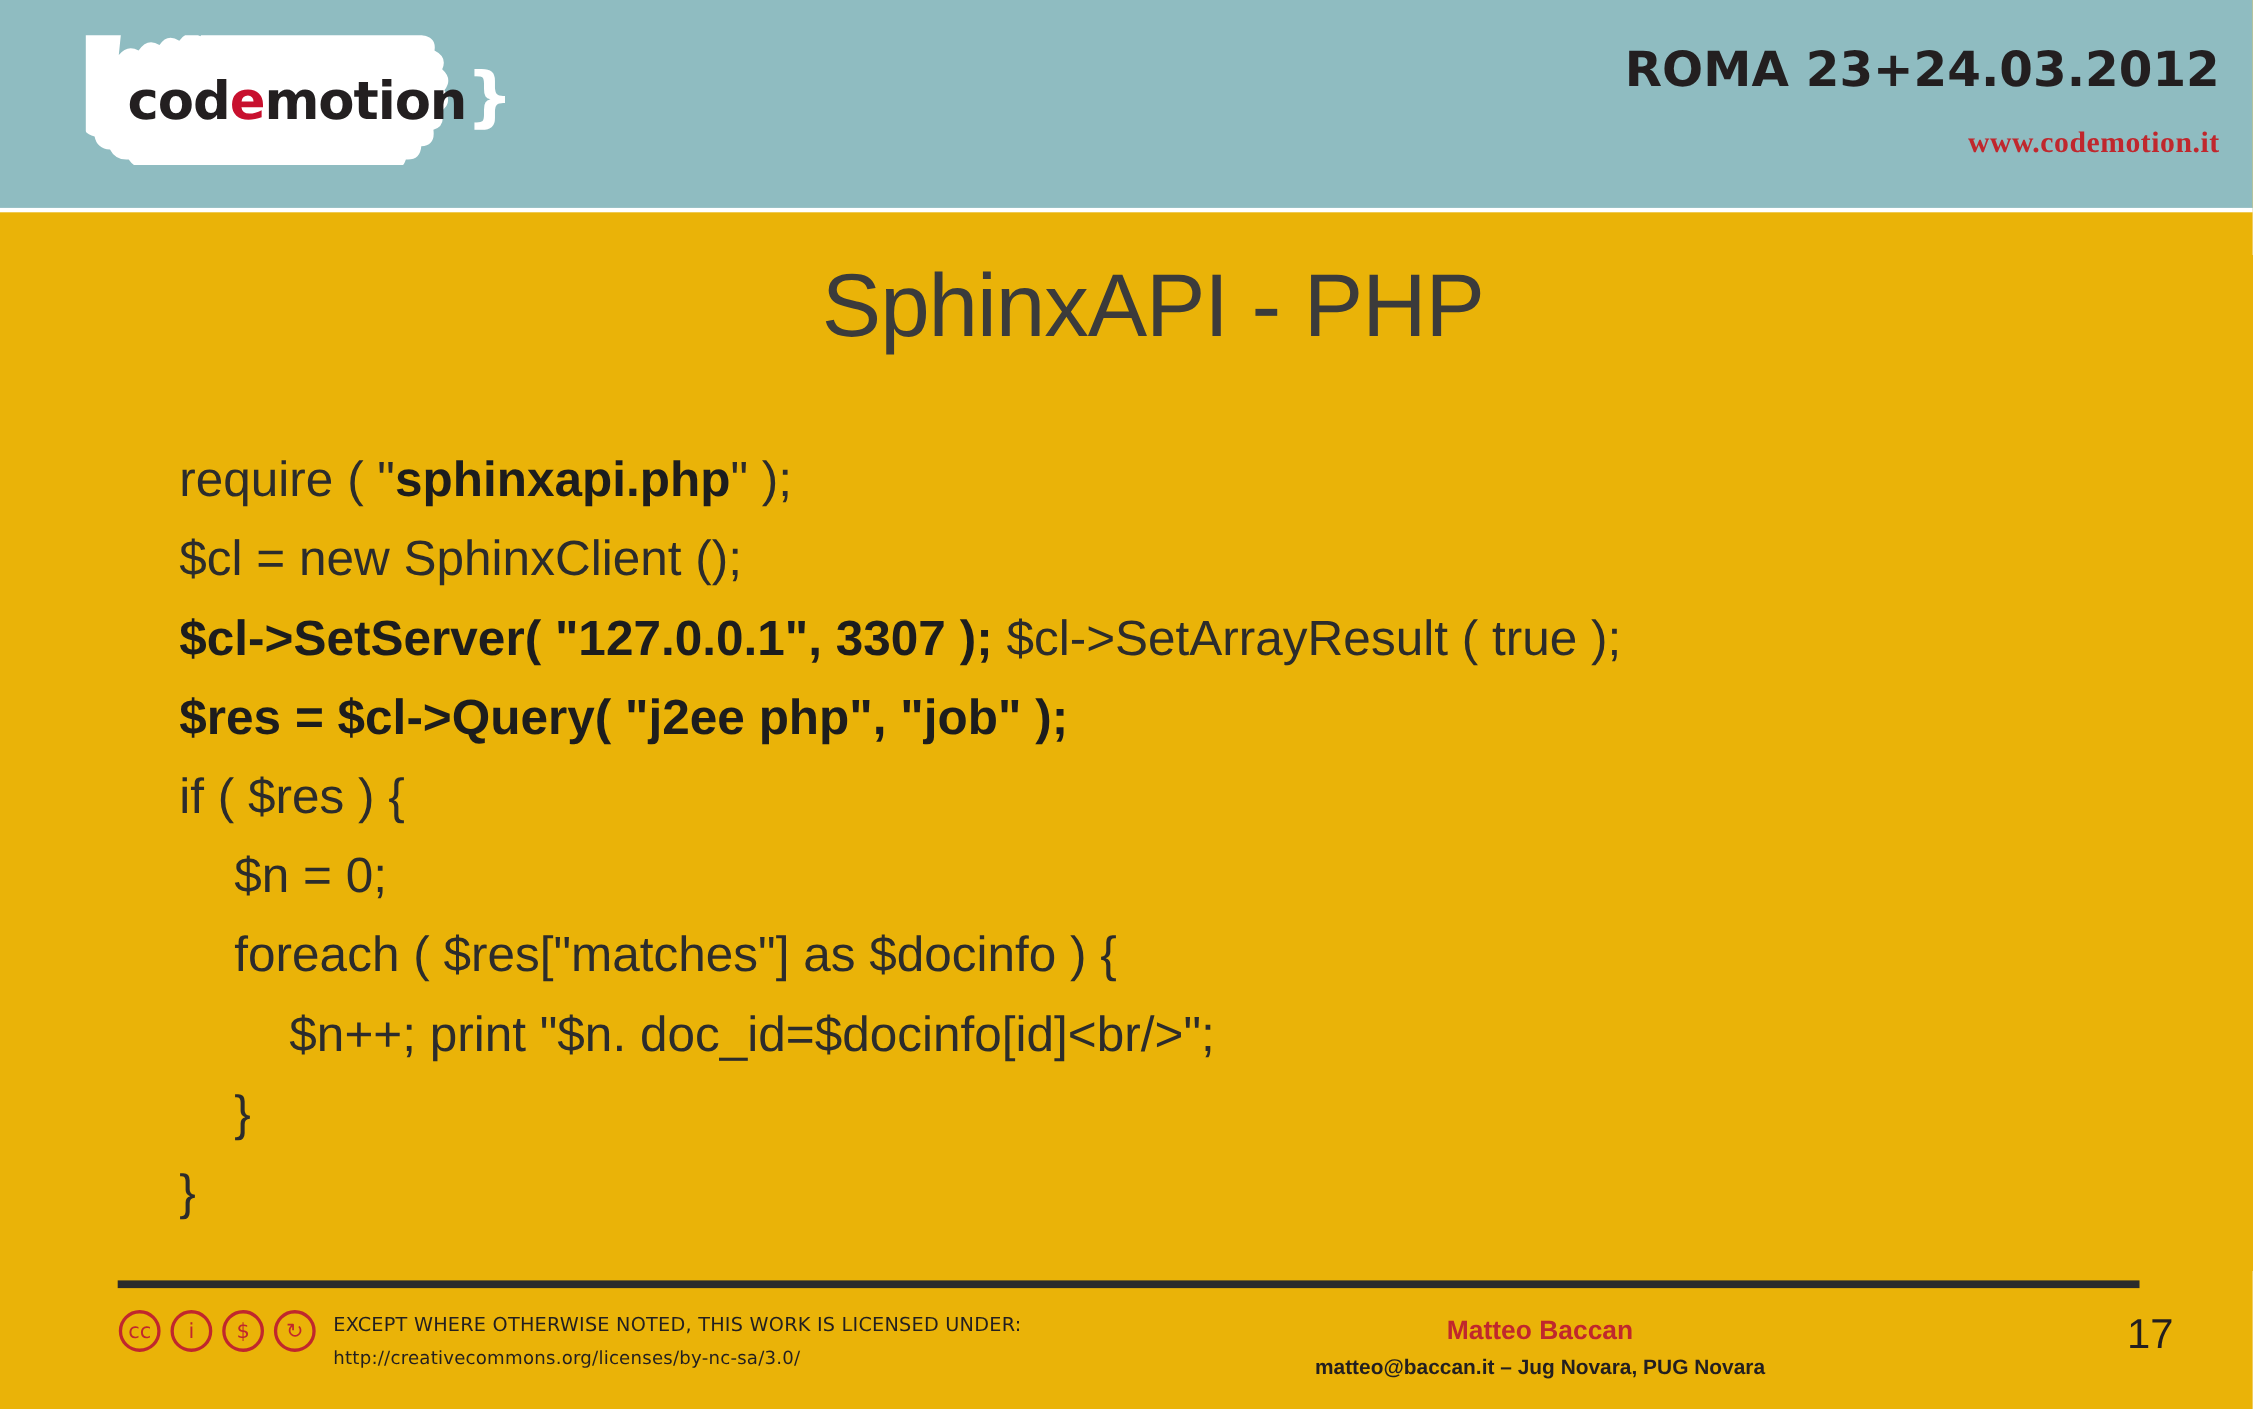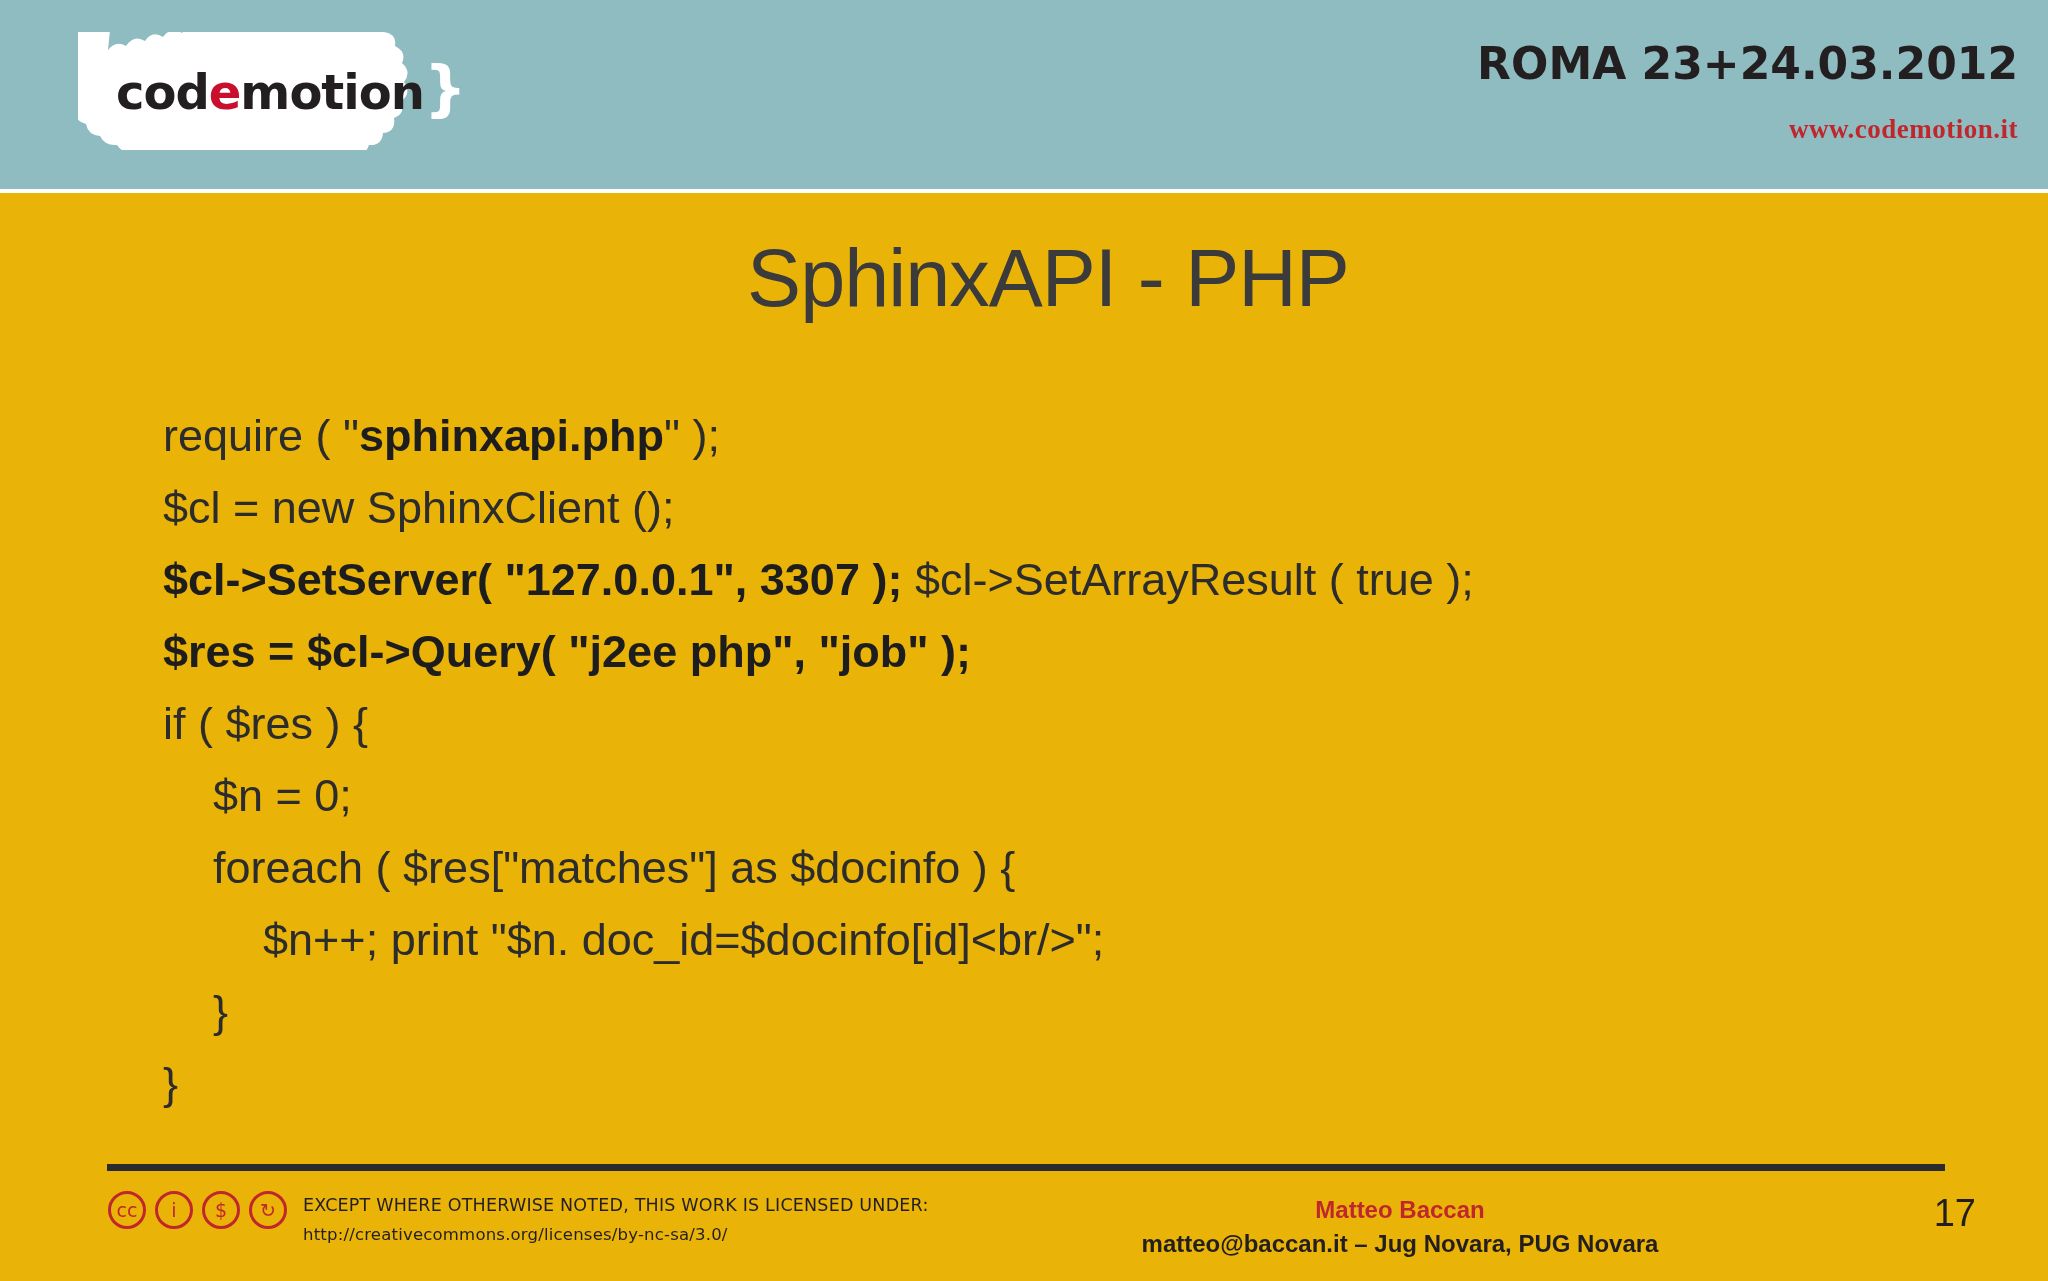--- a/index.html
+++ b/index.html
@@ -179,21 +179,21 @@
     width: 700px;
     text-align: center;
   }
   .author-name {
     font-size: 24px;
     font-weight: bold;
     color: #c0272d;
     line-height: 32px;
   }
   .author-contact {
-    font-size: 24px;
+    font-size: 19px;
     font-weight: bold;
     color: #231f20;
     line-height: 32px;
     margin-top: 2px;
   }
   .page-number {
     position: absolute;
     right: 72px;
     top: 1192px;
     font-size: 38px;

